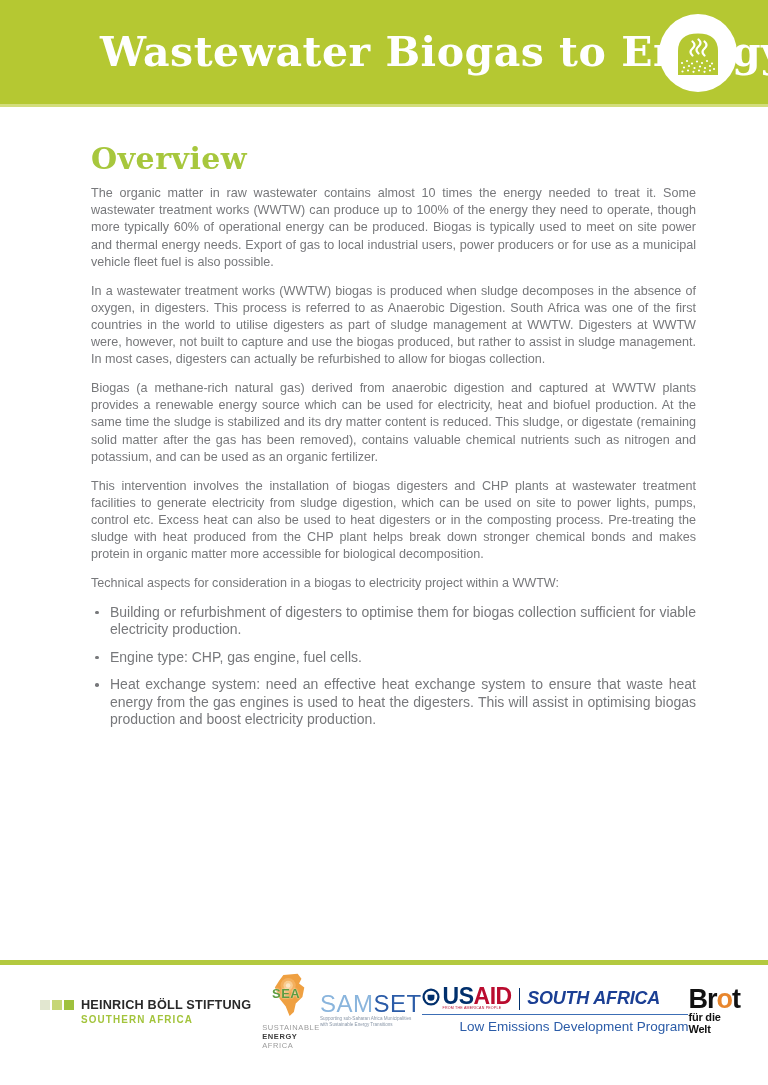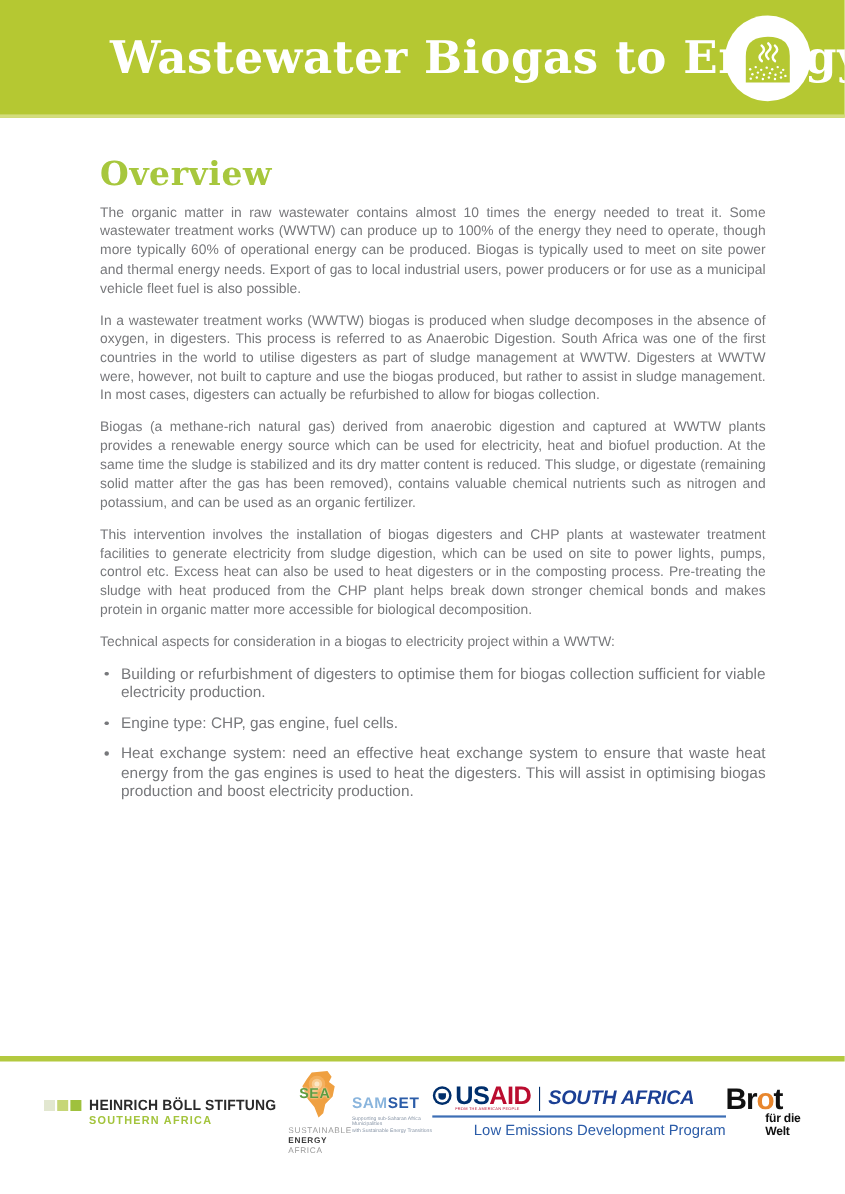--- a/index.html
+++ b/index.html
@@ -120,21 +120,21 @@
   .sea-acronym{
     position:absolute;left:0px;bottom:16px;
     font-size:13px;font-weight:bold;color:#5e9c40;
     letter-spacing:.5px;text-shadow:0 0 2px #ffffff;
   }
   .sea-text{font-size:7.5px;color:#9b9b9b;letter-spacing:.6px;line-height:9px;}
   .sea-text .sea-energy{color:#3b3b3b;font-weight:bold;}
 
   
   .logo-samset{text-align:left;}
-  .samset-word{font-size:14px;font-weight:bold;letter-spacing:.5px;line-height:20px;}
+  .samset-word{font-size:24px;font-weight:normal;letter-spacing:.5px;line-height:20px;}
   .samset-sam{color:#8ab5dd;}
   .samset-set{color:#2b5ca8;}
   .samset-tag{font-size:4.6px;color:#8a97a8;line-height:5.6px;margin-top:2px;}
 
   
   .logo-usaid{text-align:left;}
   .usaid-top{display:flex;align-items:center;}
   .usaid-word{display:flex;flex-direction:column;margin-left:3px;}
   .usaid-name{font-size:23px;font-weight:bold;line-height:17px;letter-spacing:-.5px;}
   .usaid-us{color:#002f6c;}
@@ -142,21 +142,21 @@
   .usaid-tagline{font-size:3.6px;color:#ba0c2f;letter-spacing:.2px;margin-top:1px;}
   .usaid-sep{width:1.5px;height:22px;background:#002f6c;margin:0 7px;}
   .usaid-region{font-size:18px;font-weight:bold;color:#1b3f94;letter-spacing:-.2px;white-space:nowrap;font-style:italic;}
   .usaid-rule{height:1.5px;background:#3c6eb5;margin:4px 0 4px 0;}
   .usaid-program{font-size:13.5px;color:#2b5ca8;white-space:nowrap;margin-left:38px;}
 
   
   .logo-brot{text-align:left;}
   .brot-word{font-size:27px;font-weight:bold;color:#111111;letter-spacing:-1px;line-height:24px;}
   .brot-o{color:#e8862d;}
-  .brot-sub{font-size:11px;font-weight:bold;color:#111111;margin-top:0px;letter-spacing:-.2px;margin-left:36px;}
+  .brot-sub{font-size:11px;font-weight:bold;color:#111111;margin-top:0px;letter-spacing:-.2px;}
 </style>
 </head>
 <body>
 
 <div class="banner">
   <div class="banner-title">Wastewater Biogas to Energy</div>
   <div class="banner-icon-wrap">
     <svg viewBox="0 0 80 80" width="80" height="80">
       <circle cx="40" cy="40" r="39" fill="#ffffff"></circle>
       <path d="M20 62 L20 38 Q20 20.5 40 20.5 Q60 20.5 60 38 L60 62 Z" fill="#b5c832"></path>

